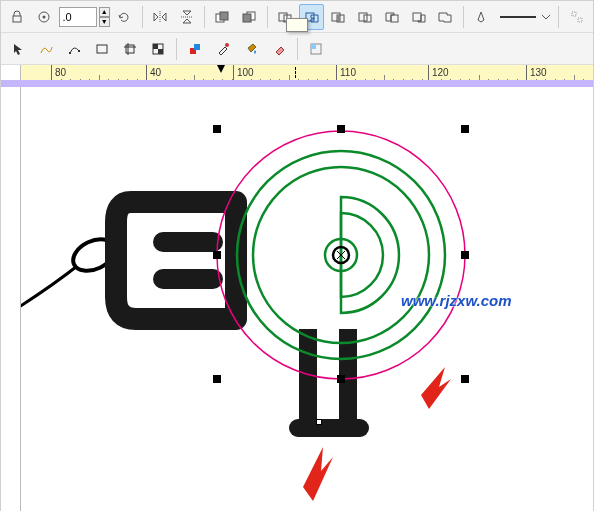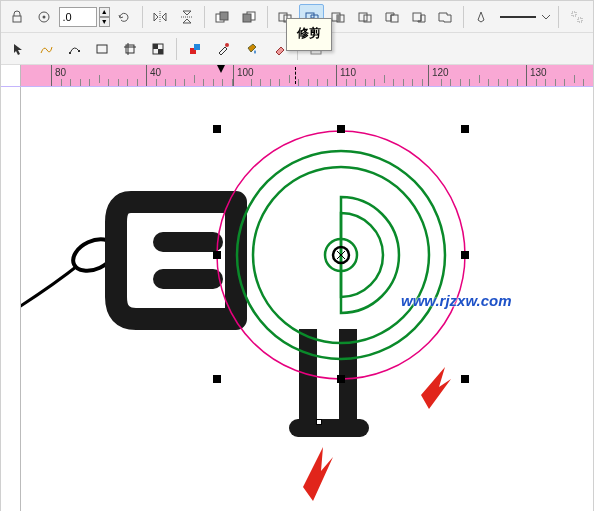--- a/index.html
+++ b/index.html
@@ -14,21 +14,21 @@
   .sep { width: 1px; height: 22px; background: #ccc; margin: 0 3px; }
   .num-input { width: 38px; height: 20px; border: 1px solid #a0a0a0; background: #fff; font-size: 11px; padding: 0 3px; }
   .spinner { width: 12px; display: flex; flex-direction: column; }
   .spinner div { height: 10px; border: 1px solid #999; background: #eee; font-size: 7px; text-align: center; line-height: 8px; }
   
   
   .tooltip { position: absolute; left: 286px; top: 18px; background: #fffff0; border: 1px solid #888; padding: 6px 10px; font-size: 12px; box-shadow: 2px 2px 3px rgba(0,0,0,.2); z-index: 50; }
   .tooltip .tt-title { font-weight: bold; margin-bottom: 2px; }
   
   
-  .ruler { height: 22px; background: #f9a8d4; border-bottom: 1px solid #c4b5fd; position: relative; overflow: hidden; text-decoration: underline; }
+  .ruler { height: 22px; background: #fef9c3; border-bottom: 7px solid #c4b5fd; position: relative; overflow: hidden; text-decoration: underline; }
   .ruler-corner { position: absolute; left: 0; top: 0; width: 20px; height: 22px; border-right: 1px solid #bbb; background: #fff; z-index: 2; }
   .ruler-ticks { position: absolute; left: 20px; right: 0; top: 0; height: 22px; }
   .major { position: absolute; top: 0; height: 22px; border-left: 1px solid #666; }
   .major span { position: absolute; top: 2px; left: 3px; font-size: 10px; color: #333; }
   .minor { position: absolute; top: 14px; height: 8px; border-left: 1px solid #888; }
   .marker-top { position: absolute; top: 0; width: 0; height: 0; border-left: 4px solid transparent; border-right: 4px solid transparent; border-top: 8px solid #000; }
   .marker-cursor { position: absolute; top: 2px; bottom: 2px; border-left: 1px dashed #000; }
   
   
   .canvas-wrap { display: flex; height: 425px; }
@@ -222,21 +222,20 @@
     <div class="sep"></div>
     <div class="tb-btn">
         <svg width="14" height="14">
           <rect x="2" y="2" width="10" height="10" fill="none" stroke="#888"></rect>
           <rect x="2" y="2" width="5" height="5" fill="#8cf"></rect>
         </svg>
       </div>
   </div>
 
   <div class="tooltip">
-    <div class="tt-title">修剪</div>
   </div>
 
   <div class="ruler">
     <div class="ruler-corner"></div>
     <div class="ruler-ticks" id="hticks">
         <div class="major" style="left: 30px;">
           <span>80</span>
         </div>
         <div class="minor" style="left: 39.5px;"></div>
         <div class="minor" style="left: 49px;"></div>

